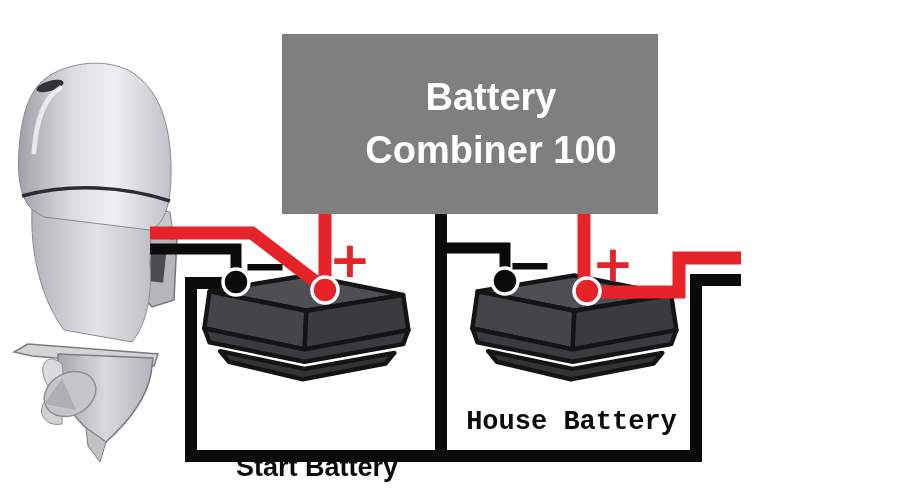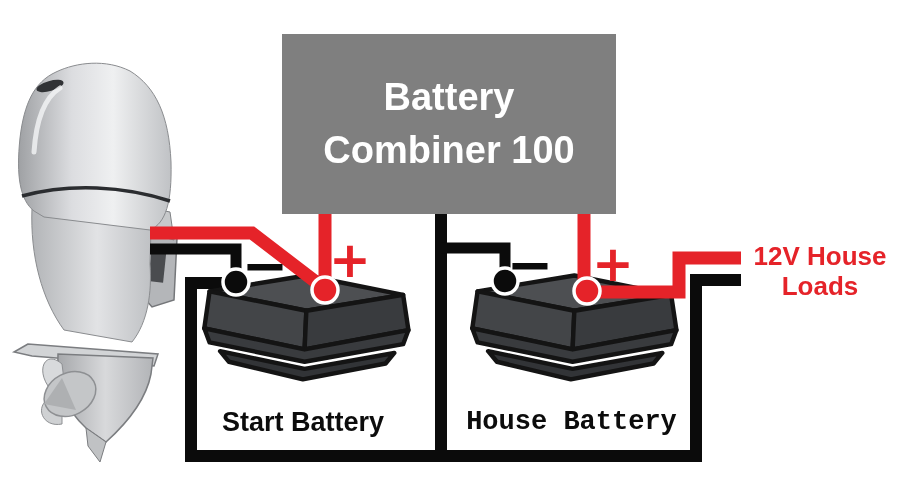--- a/index.html
+++ b/index.html
@@ -5,32 +5,32 @@
   html,body{margin:0;padding:0;background:#fff;}
   .canvas{
     position:relative;width:902px;height:500px;overflow:hidden;
     background:var(--background,#fff);
     font-family:"Liberation Sans",sans-serif;
   }
   .canvas svg{position:absolute;left:0;top:0;}
   .combiner-box{
     position:absolute;left:282px;top:34px;width:334px;height:180px;
     background:var(--combiner-bg,#7f7f7f);
-    display:flex;align-items:center;justify-content:center;
+    display:flex;align-items:center;justify-content:center;padding-left:42px;
   }
   .combiner-label{
     width:284px;text-align:center;color:var(--combiner-text,#fff);
     font-size:38px;font-weight:bold;line-height:53px;
   }
   .battery-label{
     position:absolute;top:405px;height:34px;
     font-size:27px;font-weight:bold;color:#0c0c0c;
     text-align:center;line-height:34px;white-space:nowrap;
   }
-  .battery-label.start{left:183px;width:240px;}
+  .battery-label.start{left:197px;width:240px;margin-top:45px;}
   .battery-label.house{left:449px;width:245px;font-family:Liberation Mono, monospace;}
   .loads-label{
     position:absolute;left:740px;top:241px;width:160px;
     font-size:26px;font-weight:bold;line-height:30px;
     color:var(--positive,#e52329);text-align:center;
   }
   .sign{
     position:absolute;width:50px;height:50px;
     display:flex;align-items:center;justify-content:center;
     font-family:"DejaVu Sans","Liberation Sans",sans-serif;font-weight:bold;
@@ -120,15 +120,14 @@
   </div>
 
   <div class="sign minus start-minus">−</div>
   <div class="sign plus start-plus">+</div>
   <div class="sign minus house-minus">−</div>
   <div class="sign plus house-plus">+</div>
 
   <div class="battery-label start">Start Battery</div>
   <div class="battery-label house">House Battery</div>
 
-  <div class="loads-label">12V House Loads</div>
 
 </div>
 
 </body></html>

